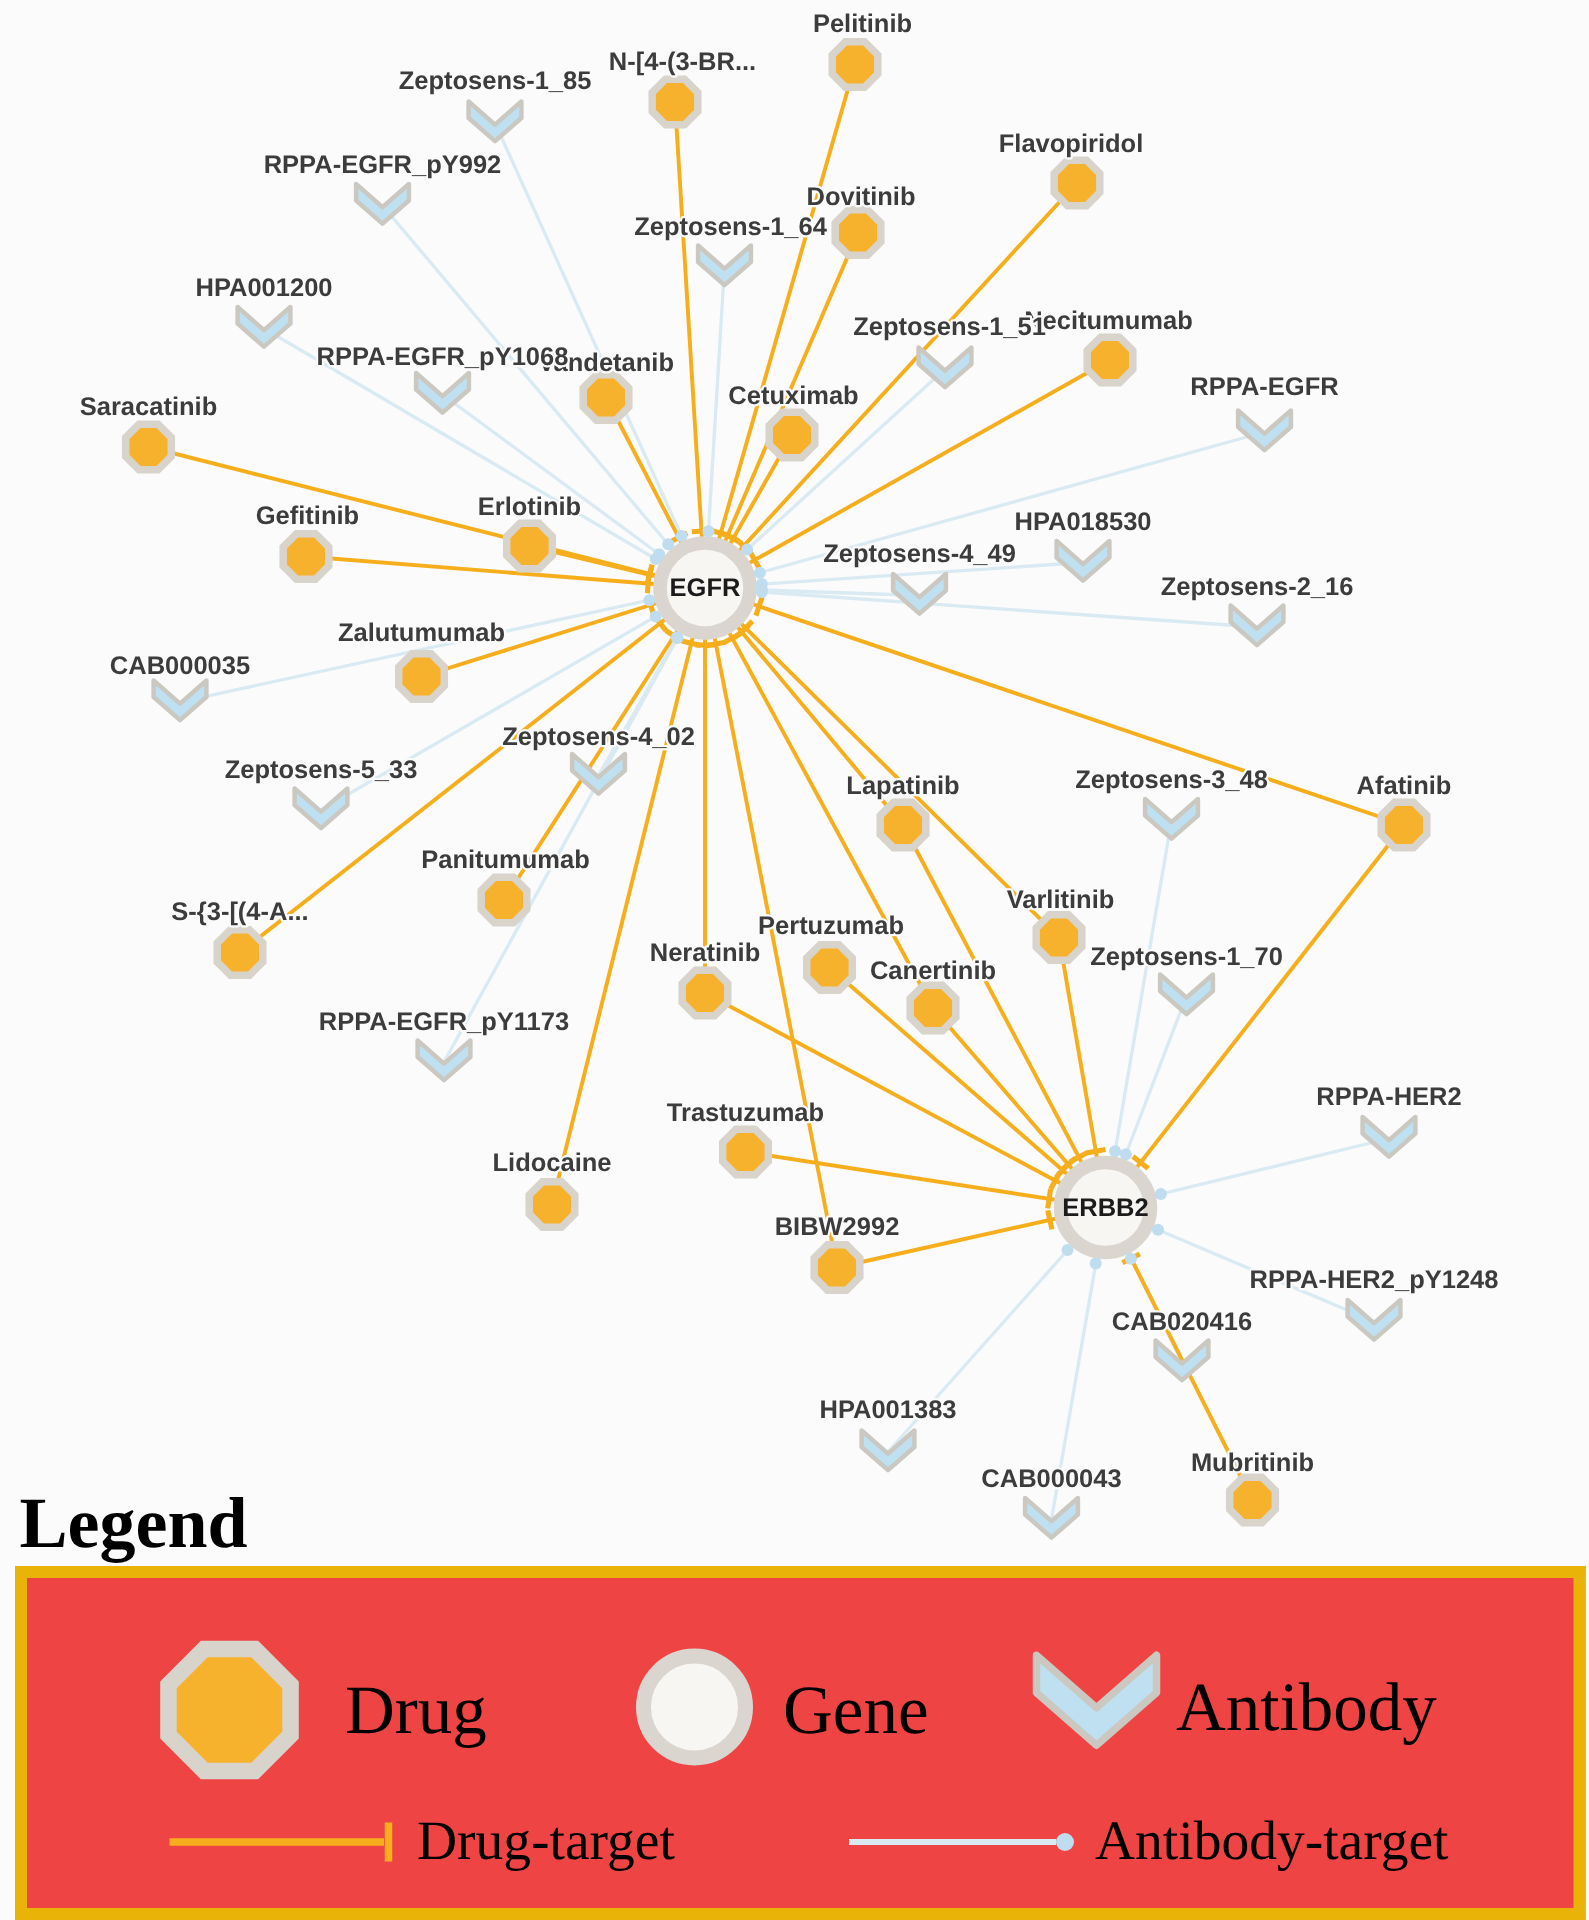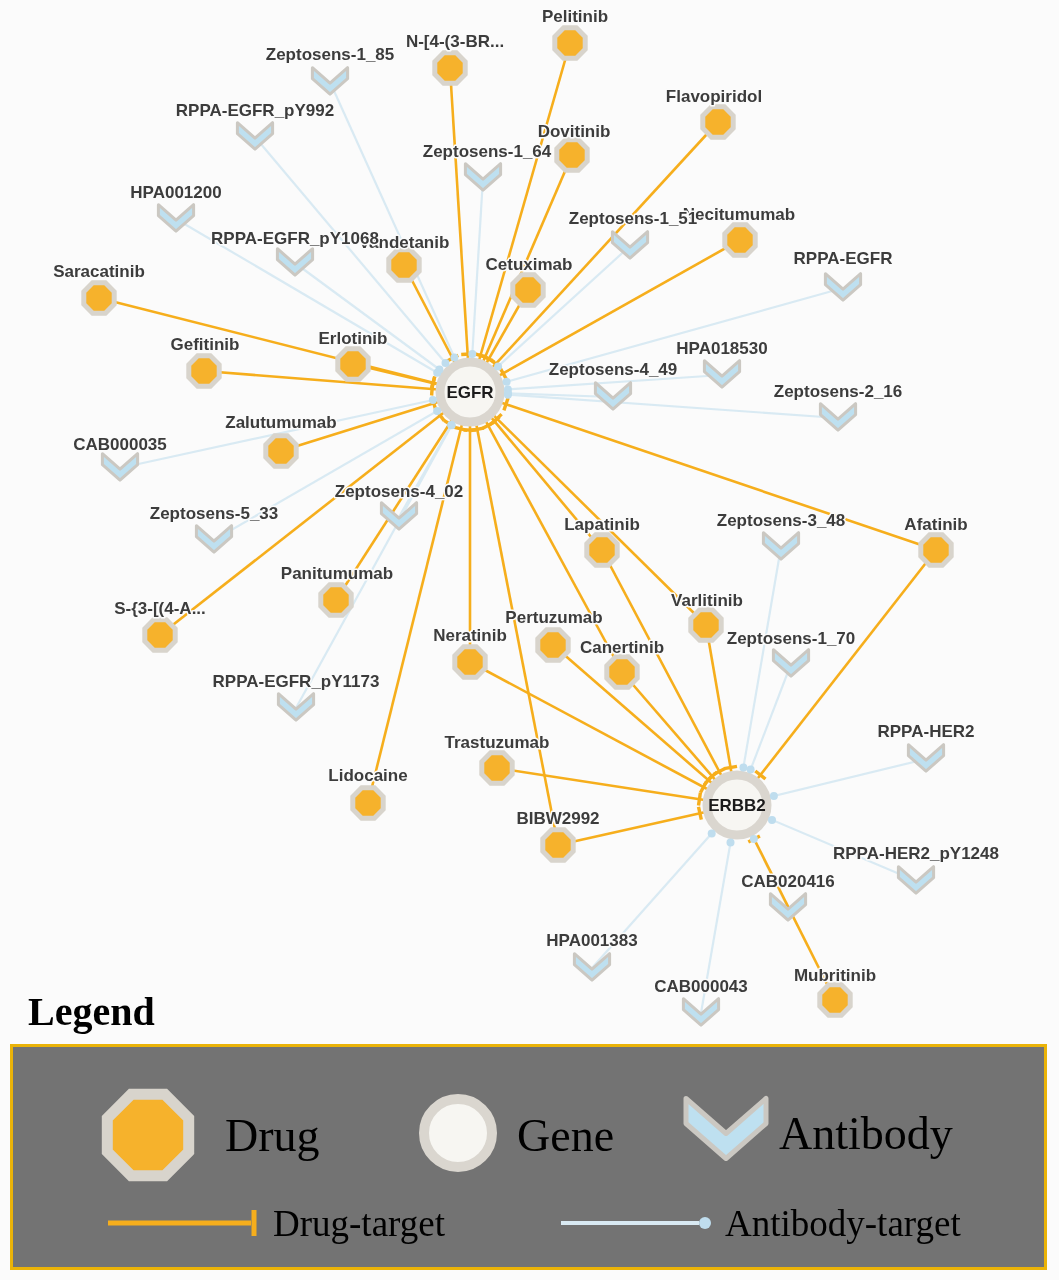--- a/index.html
+++ b/index.html
@@ -5,26 +5,26 @@
   html,body{margin:0;padding:0;background:#FBFBFB;}
   #stage{position:relative;width:1059px;height:1280px;background:#FBFBFB;overflow:hidden;font-family:"Liberation Sans",sans-serif;}
   #network-svg{position:absolute;left:0;top:0;}
   text.node-label{
     font-family:"Liberation Sans",sans-serif;font-weight:bold;font-size:17px;
     fill:#3C3C3C;text-anchor:middle;dominant-baseline:central;
     paint-order:stroke;stroke:#FBFBFB;stroke-width:3px;stroke-linejoin:round;
   }
   text.gene-label{font-size:17px;fill:#1B1B1B;stroke:none;}
   .legend-heading{
-    position:absolute;left:28px;top:988px;
-    font-family:"Liberation Serif",serif;font-weight:bold;font-size:40px;color:#000;
+    position:absolute;left:13px;top:988px;
+    font-family:"Liberation Serif",serif;font-weight:bold;font-size:48px;color:#000;
   }
   .legend-box{
     position:absolute;left:10px;top:1044px;width:1031px;height:220px;
-    border:3px solid #eab308;background:#737373;box-sizing:content-box;
+    border:8px solid #eab308;background:#ef4444;box-sizing:content-box;
   }
   text.legend-item-label{font-family:"Liberation Serif",serif;font-size:46px;fill:#000;dominant-baseline:central;}
   text.legend-edge-label{font-family:"Liberation Serif",serif;font-size:37px;fill:#000;dominant-baseline:central;}
 </style>
 </head>
 <body>
 
 <div id="stage">
 
   <svg id="network-svg" width="1059" height="1280" viewBox="0 0 1059 1280">

